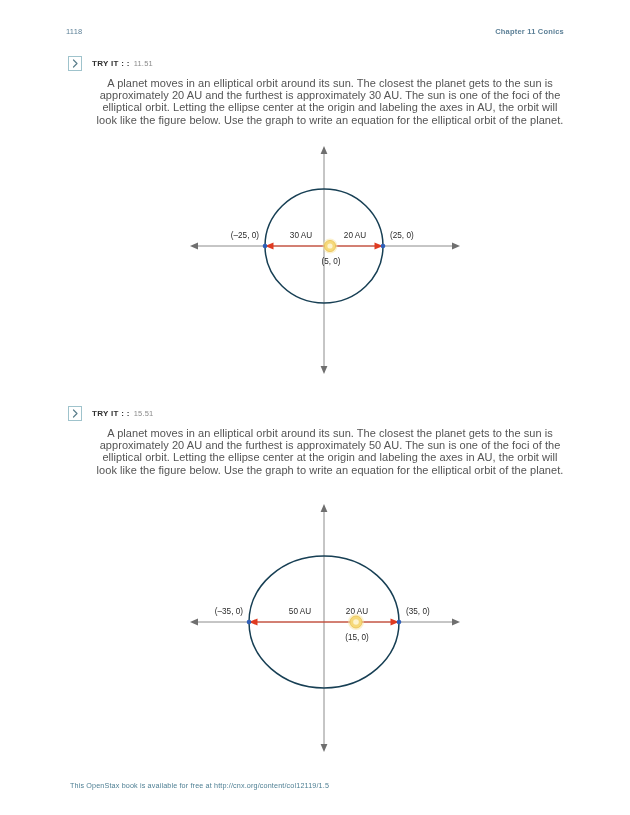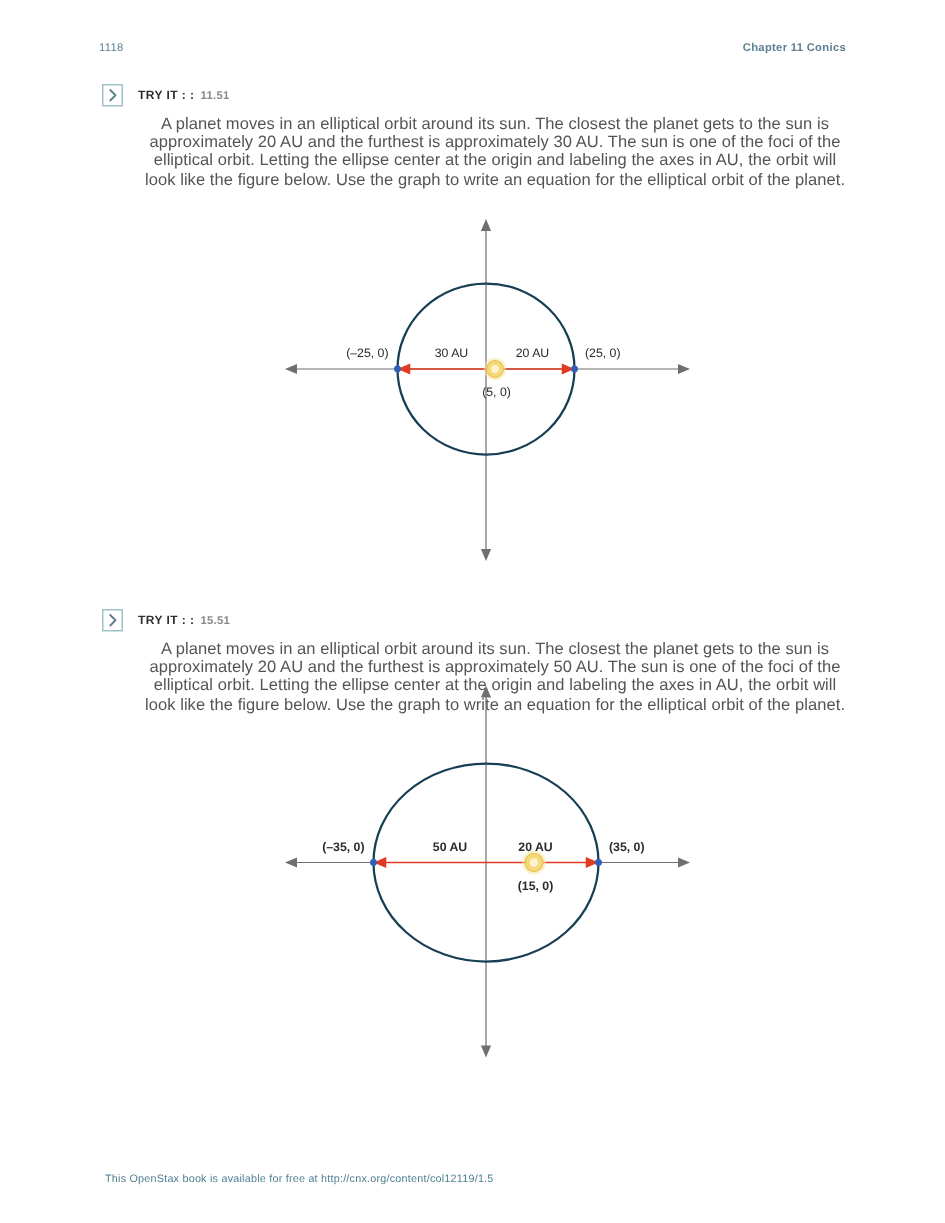--- a/index.html
+++ b/index.html
@@ -72,21 +72,21 @@
     font-size: 8px;
     font-weight: bold;
     color: #2e2e2e;
     letter-spacing: 0.3px;
     line-height: 15px;
     white-space: nowrap;
   }
   .tryit-num {
     margin-left: 4px;
     font-size: 7.5px;
-    font-weight: bold;
+    font-weight: normal;
     color: #8a8a8a;
     letter-spacing: 0.2px;
   }
 
   .tryit-body {
     margin-left: 27px;
     margin-top: 5px;
     width: 470px;
     font-size: 11px;
     line-height: 12.2px;
@@ -95,21 +95,21 @@
     letter-spacing: 0.05px;
   }
 
   
   .figure {
     position: absolute;
     left: 0;
     width: 630px;
   }
   #figure-1 { top: 128px; height: 260px; }
-  #figure-2 { top: 443px; height: 275px; font-weight: bold; }
+  #figure-2 { top: 490px; height: 275px; }
   .figure svg { display: block; margin: 0 auto; }
 
   .axis-line { stroke: #6f6f6f; stroke-width: 0.8; }
   .orbit {
     fill: none;
     stroke: #173f54;
     stroke-width: 1.5;
   }
   .measure-line { stroke: #e03a20; stroke-width: 1.1; }
   .vertex-dot { fill: #2f5fb8; }

